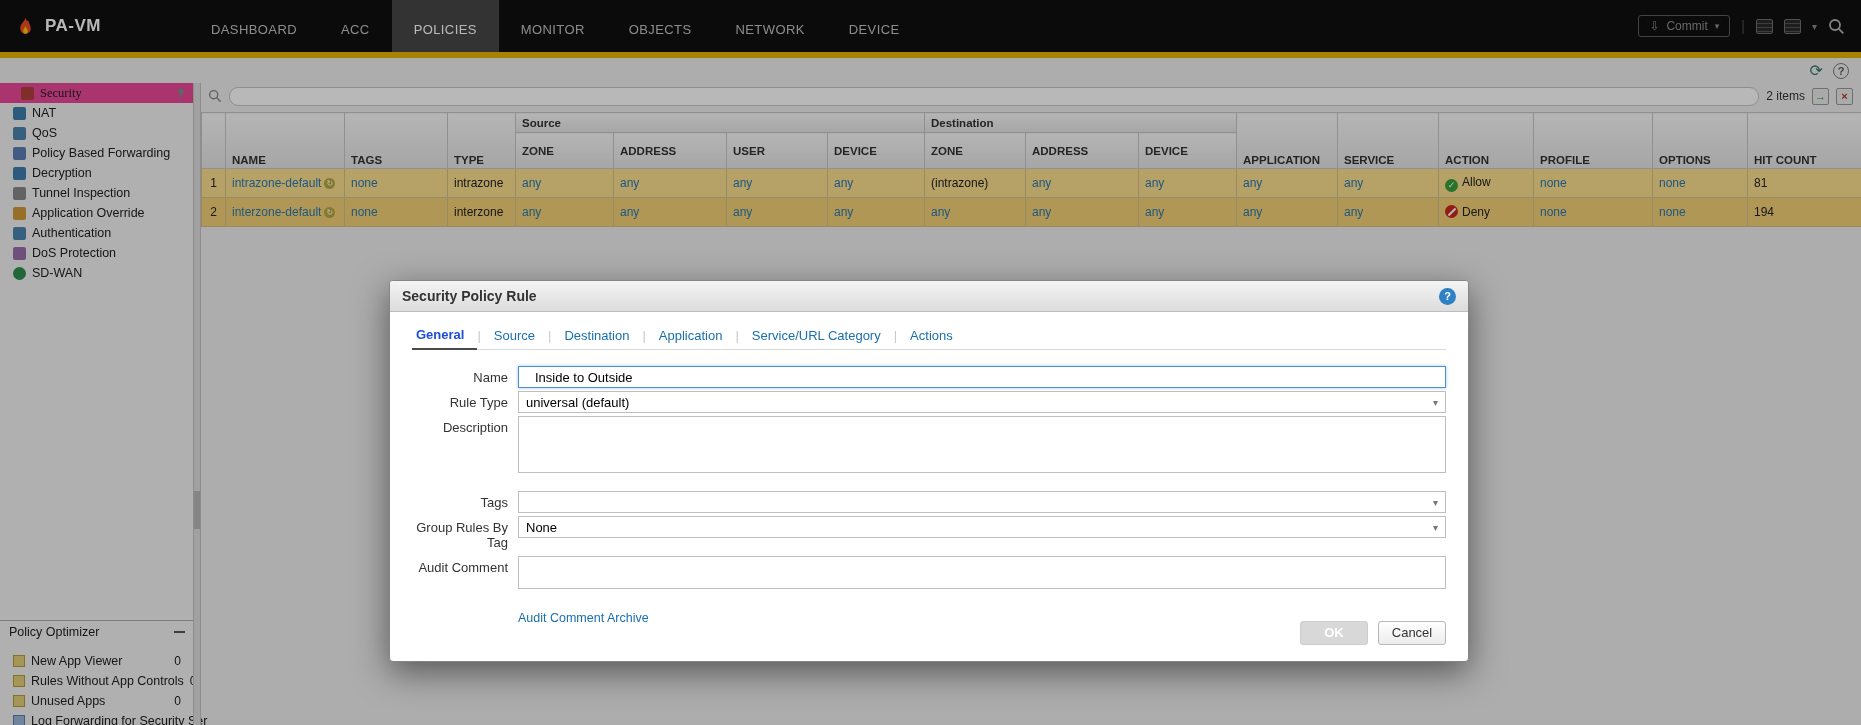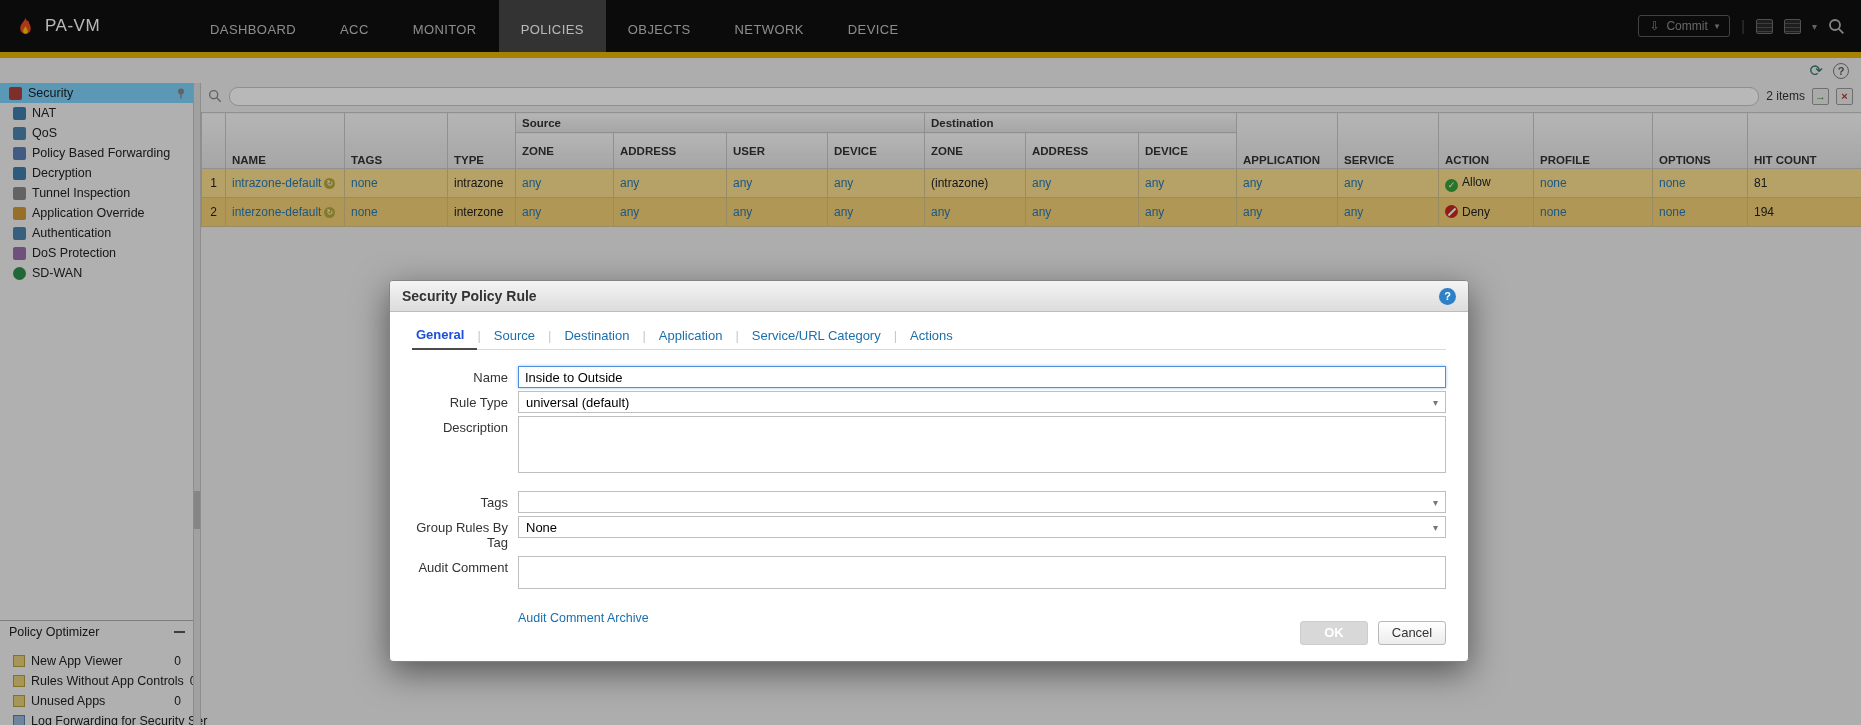--- a/index.html
+++ b/index.html
@@ -5,21 +5,21 @@
   * { box-sizing: border-box; }
   html,body { margin:0; padding:0; background:#2b2b2b; }
   .page {
     position:relative; width:1861px; height:725px; overflow:hidden;
     font-family:"Liberation Sans", sans-serif; background:#f0f0f0;
   }
 
   
   .topnav { height:52px; background:#101010; display:flex; align-items:center; color:#c9c9c9; }
   .logo { display:flex; align-items:center; gap:8px; margin-left:14px; }
-  .brand { color:#fff; font-weight:normal; font-size:17px; letter-spacing:.5px; }
+  .brand { color:#fff; font-weight:bold; font-size:17px; letter-spacing:.5px; }
   .nav-tabs { display:flex; height:100%; margin-left:88px; }
   .nav-tab { padding:4px 22px; line-height:52px; font-size:13px; letter-spacing:.4px; color:#c3c3c3; cursor:pointer; }
   .nav-tab.active { background:#474747; color:#ffffff; }
   .nav-right { margin-left:auto; display:flex; align-items:center; gap:11px; padding-right:16px; }
   .commit-btn { border:1px solid #5c5c5c; color:#8f8f8f; border-radius:3px; padding:3px 10px; font-size:12px;
                 display:flex; gap:7px; align-items:center; cursor:pointer; }
   .nav-sep { color:#4a4a4a; font-size:14px; }
   .nav-box-ico { width:17px; height:15px; border:1px solid #6f6f6f; border-radius:2px;
                  background:repeating-linear-gradient(#2a2a2a 0 3px, #555 3px 4px); cursor:pointer; }
   .nav-caret { color:#8a8a8a; font-size:10px; cursor:pointer; }
@@ -32,21 +32,21 @@
   .workspace { position:absolute; top:58px; left:0; right:0; bottom:0; background:#f0f0f0; }
   .util-row { height:25px; display:flex; justify-content:flex-end; align-items:center; gap:10px; padding-right:12px; }
   .refresh-ico { color:#35786a; font-size:16px; line-height:16px; cursor:pointer; }
   .help-ico { width:16px; height:16px; border-radius:50%; border:1.5px solid #7c7c7c; color:#5c5c5c;
               font-size:11px; font-weight:bold; text-align:center; line-height:14px; cursor:pointer; }
   .content { display:flex; height:calc(100% - 25px); }
 
   
   .sidebar { width:193px; background:#f4f4f4; position:relative; font-size:12.5px; color:#222; flex:none; }
   .side-item { height:20px; display:flex; align-items:center; gap:6px; padding-left:13px; cursor:pointer; white-space:nowrap; }
-  .side-item.selected { background:#7dd3fc; padding-left:9px; }
+  .side-item.selected { background:#ec4899; padding-left:21px;font-family:Liberation Serif, serif; }
   .sicon { width:13px; height:13px; border-radius:2px; flex:none; }
   .i-security{background:#b0413e;} .i-nat{background:#3f7fae;} .i-qos{background:#4d86b0;}
   .i-pbf{background:#5a7fb5;} .i-decrypt{background:#3f7fae;} .i-tunnel{background:#8a8a8a;}
   .i-appov{background:#d29a3a;} .i-auth{background:#4d86b0;} .i-dos{background:#9a6fae;}
   .i-sdwan{background:#2f8f4e; border-radius:50%;}
   .pin-ico { margin-left:auto; margin-right:7px; flex:none; }
 
   .optimizer { position:absolute; top:537px; left:0; right:0; border-top:1px solid #adadad; background:#f4f4f4; }
   .opt-header { height:22px; display:flex; align-items:center; padding:0 8px 0 9px; font-size:12.5px; color:#222; }
   .minimize-ico { margin-left:auto; width:11px; height:2px; background:#555; cursor:pointer; }
@@ -110,21 +110,21 @@
   .dlg-tabs { margin-top:12px; border-bottom:1px solid #d9d9d9; display:flex; align-items:flex-end; height:26px; font-size:13px; }
   .dlg-tab { padding:0 13px 6px; color:#1a6fad; cursor:pointer; }
   .dlg-tab:first-child { padding-left:4px; }
   .dlg-tab.active { color:#1d4ed8; font-weight:bold; border-bottom:2px solid #4a4a4a; margin-bottom:-1px; }
   .dlg-tab-sep { color:#c9c9c9; padding-bottom:6px; }
 
   .frow { display:flex; align-items:flex-start; }
   .mt16{margin-top:16px;} .mt3{margin-top:3px;} .mt14{margin-top:14px;} .mt6{margin-top:6px;}
   .flabel { width:106px; text-align:right; padding-right:10px; font-size:13px; color:#333; padding-top:4px; flex:none; }
   .ffield { flex:1; min-width:0; }
-  .tinput { width:100%; height:22px; border:1px solid #bfbfbf; font-size:13px; padding:0 6px;
+  .tinput { width:100%; height:22px; border:1px solid #bfbfbf; font-size:13px; padding:0 16px;
             font-family:"Liberation Sans",sans-serif; outline:none; }
   .name-input { border:1px solid #4d90d9; box-shadow:0 0 3px rgba(77,144,217,.55); }
   .selectbox { height:22px; border:1px solid #bfbfbf; display:flex; align-items:center; padding:0 7px;
                font-size:13px; background:#fff; cursor:pointer; }
   .chev { margin-left:auto; color:#777; font-size:10px; }
   .tarea { width:100%; border:1px solid #bfbfbf; resize:none; font-family:"Liberation Sans",sans-serif;
            font-size:13px; outline:none; }
   .desc { height:57px; } .audit { height:33px; }
   .archive-link { display:inline-block; margin-top:18px; color:#1a6fad; font-size:12.5px; cursor:pointer; }
   .dlg-buttons { position:absolute; right:22px; bottom:16px; display:flex; gap:10px; }
@@ -142,22 +142,22 @@
     <div class="logo">
       <svg width="23" height="23" viewBox="0 0 24 24">
         <path fill="#F04E23" d="M12 1c1.2 4.5-5.5 7-5.5 13a5.5 5.5 0 0 0 11 0c0-3.4-2.2-4.6-2.4-8-1.8 1.2-3.1-1.6-3.1-5z"></path>
         <path fill="#FFCB06" d="M12 10.5c.6 2.4-2.4 3.4-2.4 6.6a2.4 2.4 0 0 0 4.8 0c0-2.7-2.4-3.4-2.4-6.6z"></path>
       </svg>
       <span class="brand">PA-VM</span>
     </div>
     <nav class="nav-tabs">
       <div class="nav-tab">DASHBOARD</div>
       <div class="nav-tab">ACC</div>
+      <div class="nav-tab active">POLICIES</div>
       <div class="nav-tab">MONITOR</div>
-      <div class="nav-tab active">POLICIES</div>
       <div class="nav-tab">OBJECTS</div>
       <div class="nav-tab">NETWORK</div>
       <div class="nav-tab">DEVICE</div>
     </nav>
     <div class="nav-right">
       <div class="commit-btn">
         <span>⇩</span>
         <span>Commit</span>
         <span style="font-size:9px;">▾</span>
       </div>

